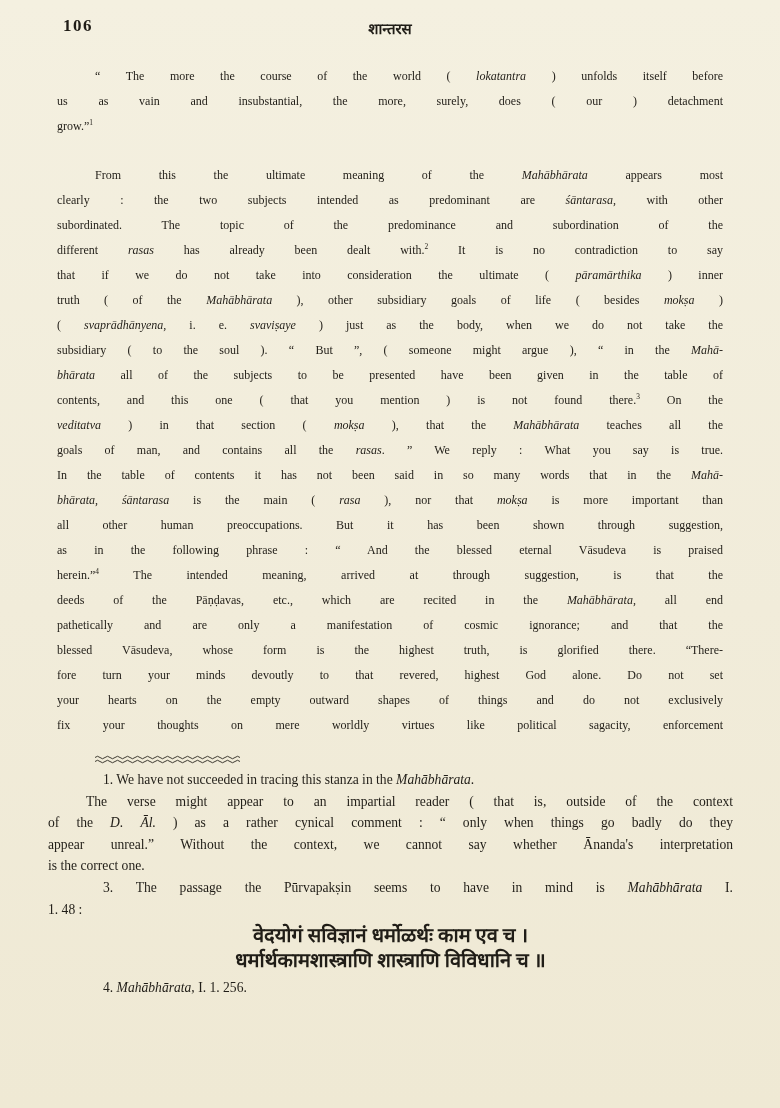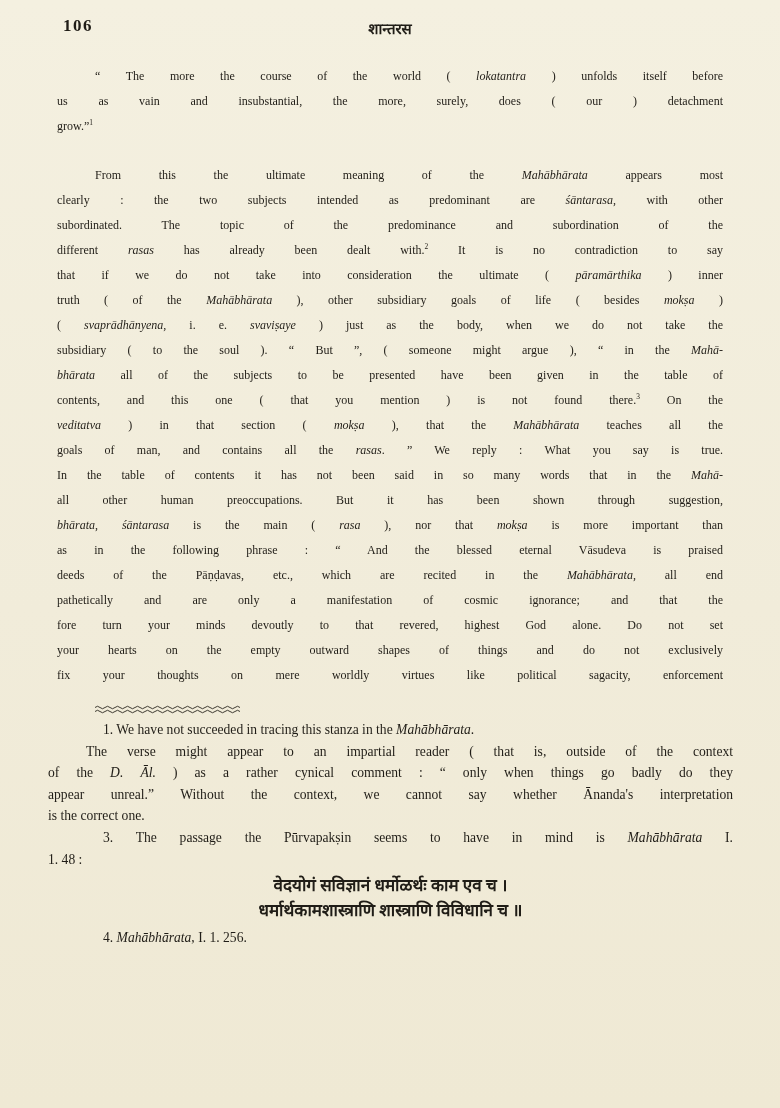--- a/index.html
+++ b/index.html
@@ -27,21 +27,21 @@
   .para:last-child{margin-bottom:10px;}
   .ln{white-space:normal;}
   .ln.j{text-align:justify;text-align-last:justify;text-justify:inter-word;}
   .ln.c{text-align:center;}
   .ln.ind{text-indent:38px;}
   .ln.find{text-indent:55px;}
   sup{font-size:0.62em;vertical-align:super;line-height:0;}
   i{font-style:italic;}
   .separator{margin:13px 0 8px 38px;height:10px;}
   .footnotes{font-size:13.6px;line-height:21.6px;margin-left:-9px;margin-right:-10px;}
-  .verse{font-weight:bold;font-size:17px;line-height:25px;margin:3px 0 4px 0;}
+  .verse{font-weight:bold;font-size:20px;line-height:25px;margin:3px 0 4px 0;}
   .fn-last{margin-top:2px;}
 </style>
 </head>
 <body>
 
 <div class="page">
 
   <div class="page-head">
     <span class="page-num">106</span>
     <span class="running-title">शान्तरस</span>
@@ -60,25 +60,27 @@
         <div class="ln j">different <i>rasas</i> has already been dealt with.<sup>2</sup>  It is no contradiction to say</div>
         <div class="ln j">that if we do not take into consideration the ultimate ( <i>pāramārthika</i> ) inner</div>
         <div class="ln j">truth ( of the <i>Mahābhārata</i> ), other subsidiary goals of life ( besides <i>mokṣa</i> )</div>
         <div class="ln j">( <i>svaprādhānyena</i>, i. e. <i>svaviṣaye</i> ) just as the body, when we do not take the</div>
         <div class="ln j">subsidiary ( to the soul ).  “ But ”, ( someone might argue ), “ in the <i>Mahā-</i></div>
         <div class="ln j"><i>bhārata</i> all of the subjects to be presented have been given in the table of</div>
         <div class="ln j">contents, and this one ( that you mention ) is not found there.<sup>3</sup>  On the</div>
         <div class="ln j"><i>veditatva</i> ) in that section ( <i>mokṣa</i> ), that the <i>Mahābhārata</i> teaches all the</div>
         <div class="ln j">goals of man, and contains all the <i>rasas</i>. ”  We reply : What you say is true.</div>
         <div class="ln j">In the table of contents it has not been said in so many words that in the <i>Mahā-</i></div>
+        <div class="ln j"><i>bhārata</i>, <i>śāntarasa</i> is the main ( <i>rasa</i> ), nor that <i>mokṣa</i> is more important than</div>
         <div class="ln j">all other human preoccupations. But it has been shown through suggestion,</div>
-        <div class="ln j"><i>bhārata</i>, <i>śāntarasa</i> is the main ( <i>rasa</i> ), nor that <i>mokṣa</i> is more important than</div>
         <div class="ln j">as in the following phrase : “ And the blessed eternal Vāsudeva is praised</div>
+        <div class="ln j">herein.”<sup>4</sup>  The intended meaning, arrived at through suggestion, is that the</div>
         <div class="ln j">deeds of the Pāṇḍavas, etc., which are recited in the <i>Mahābhārata</i>, all end</div>
         <div class="ln j">pathetically and are only a manifestation of cosmic ignorance; and that the</div>
+        <div class="ln j">blessed Vāsudeva, whose form is the highest truth, is glorified there.  “There-</div>
         <div class="ln j">fore turn your minds devoutly to that revered, highest God alone.  Do not set</div>
         <div class="ln j">your hearts on the empty outward shapes of things and do not exclusively</div>
         <div class="ln j">fix your thoughts on mere worldly virtues like political sagacity, enforcement</div>
       </div>
   </div>
 
   <div class="separator">
     <svg width="150" height="10" viewBox="0 0 150 10" aria-hidden="true">
       <path fill="none" stroke="#2b2820" stroke-width="0.9" d="M0 2.5 q2.5 -2.5 5 0 t5 0 t5 0 t5 0 t5 0 t5 0 t5 0 t5 0 t5 0 t5 0 t5 0 t5 0 t5 0 t5 0 t5 0 t5 0 t5 0 t5 0 t5 0 t5 0 t5 0 t5 0 t5 0 t5 0 t5 0 t5 0 t5 0 t5 0 t5 0"></path>
       <path fill="none" stroke="#2b2820" stroke-width="0.9" d="M0 6.5 q2.5 -2.5 5 0 t5 0 t5 0 t5 0 t5 0 t5 0 t5 0 t5 0 t5 0 t5 0 t5 0 t5 0 t5 0 t5 0 t5 0 t5 0 t5 0 t5 0 t5 0 t5 0 t5 0 t5 0 t5 0 t5 0 t5 0 t5 0 t5 0 t5 0 t5 0"></path>

